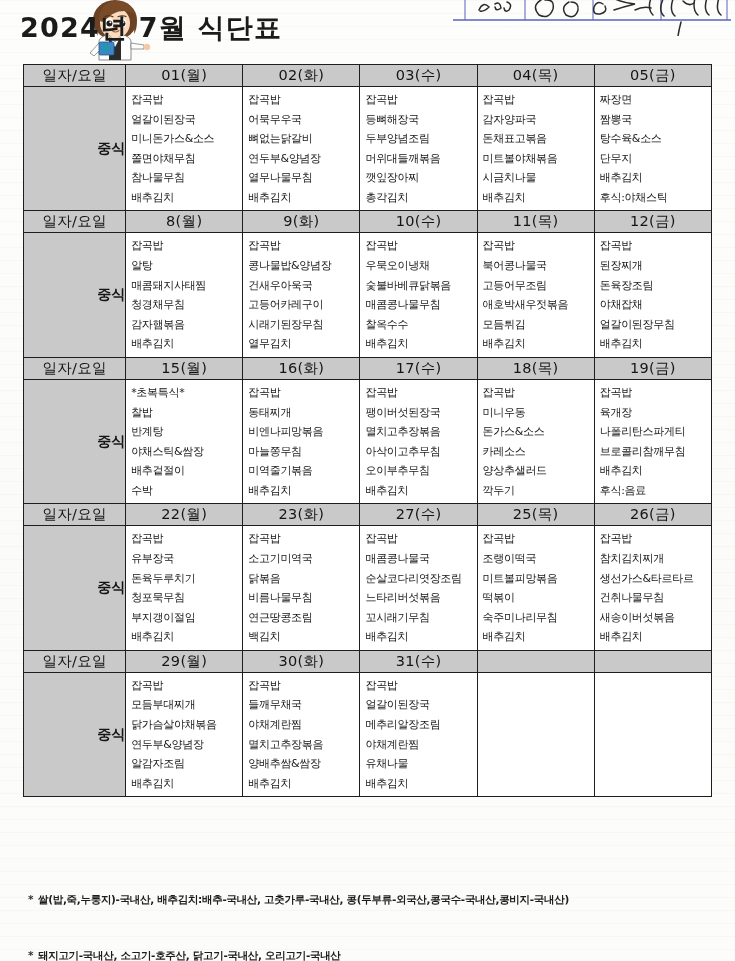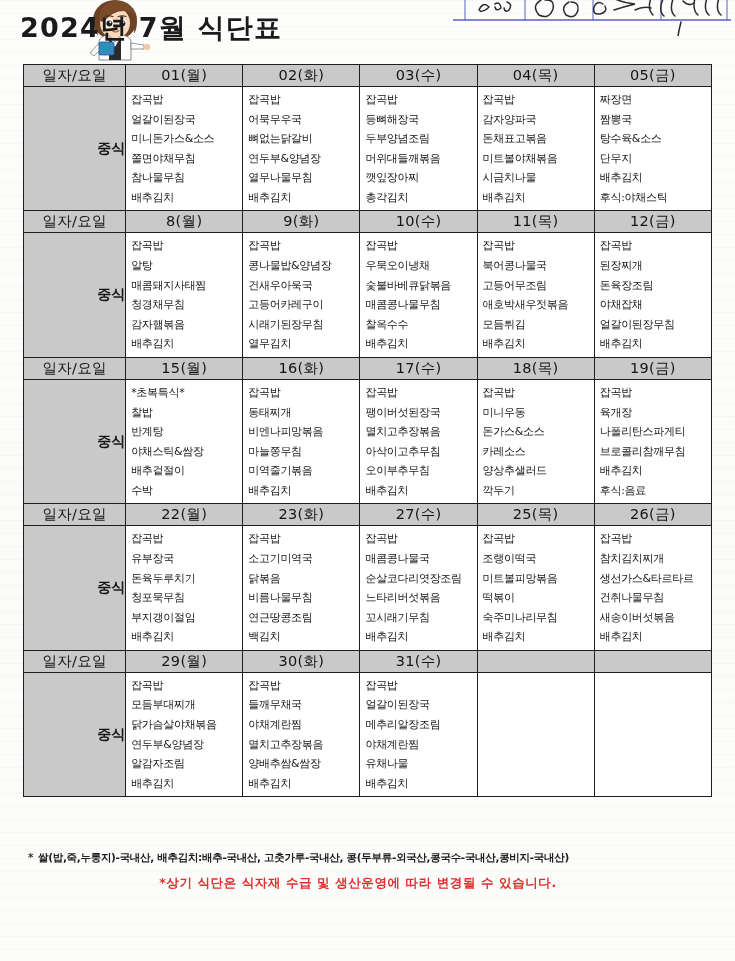--- a/index.html
+++ b/index.html
@@ -127,20 +127,21 @@
   }
   .note {
     font-size: 10.5px;
     font-family: "DejaVu Sans", sans-serif;
     font-weight: 700;
     color: #1d1d1d;
     line-height: 1.35;
     margin-bottom: 11px;
     letter-spacing: -0.3px;
     white-space: nowrap;
+    margin-top: 42px;
   }
   .note .bullet {
     display: inline-block;
     width: 10px;
     color: #333;
   }
   .note.cont { margin-left: 14px; margin-bottom: 6px; }
   .disclaimer {
     margin-top: 8px;
     text-align: center;
@@ -476,16 +477,17 @@
             <div class="dish">배추김치</div>
           </td>
           <td class="menu-cell empty">&nbsp;</td>
           <td class="menu-cell empty">&nbsp;</td>
         </tr>
       </tbody>
   </table>
 
   <div class="notes">
     <div class="note"><span class="bullet">*</span><span>쌀(밥,죽,누룽지)-국내산, 배추김치:배추-국내산, 고춧가루-국내산, 콩(두부류-외국산,콩국수-국내산,콩비지-국내산)</span></div>
+    <div class="note"><span class="bullet">*</span><span>돼지고기-국내산, 소고기-호주산, 닭고기-국내산, 오리고기-국내산</span></div>
     <div class="disclaimer" style="color: rgb(224, 48, 48);">*상기 식단은 식자재 수급 및 생산운영에 따라 변경될 수 있습니다.</div>
   </div>
 
 </div>
 
 </body></html>

